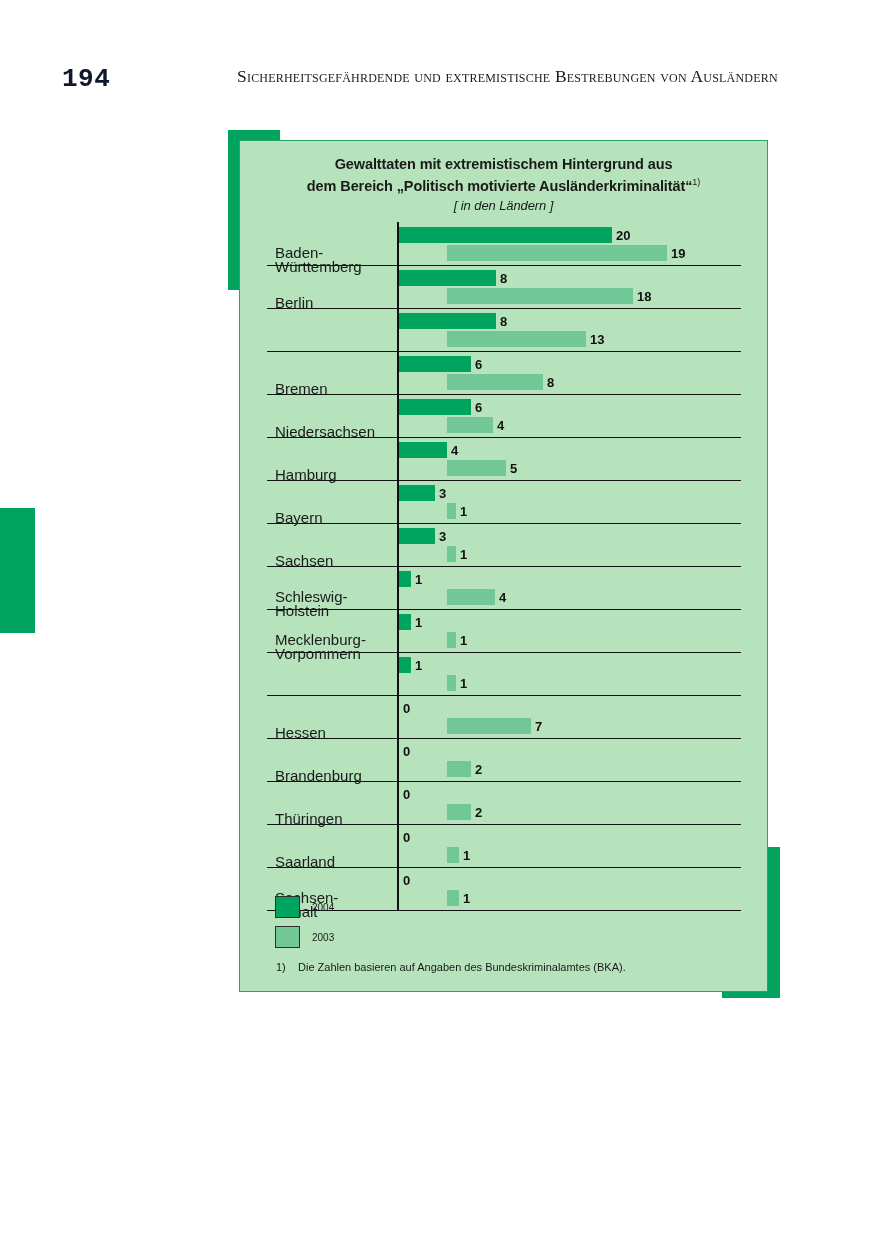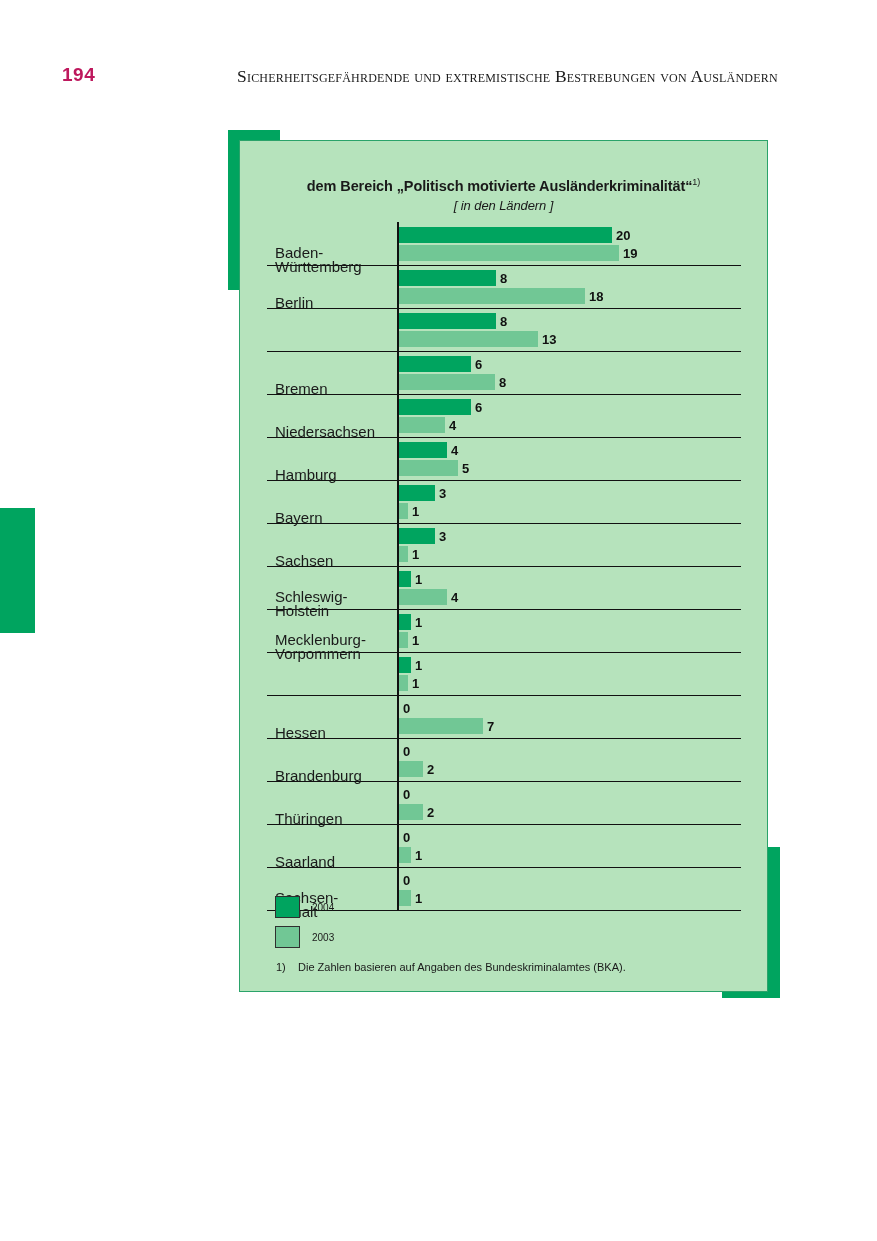--- a/index.html
+++ b/index.html
@@ -13,24 +13,24 @@
     position: relative;
     font-family: "Liberation Sans", sans-serif;
     overflow: hidden;
   }
 
   
   .page-number {
     position: absolute;
     left: 62px;
     top: 64px;
-    font-family: Liberation Sans, sans-serif;
+    font-family: Liberation Mono, monospace;
     font-weight: bold;
-    font-size: 19px;
-    color: #be185d;
+    font-size: 26px;
+    color: #0f172a;
     letter-spacing: .5px;
   }
   .running-head {
     position: absolute;
     left: 237px;
     top: 66px;
     width: 600px;
     font-family: "Liberation Serif", serif;
     font-size: 17.5px;
     color: #1a1a1a;
@@ -148,21 +148,21 @@
   }
   .bar-wrap {
     position: absolute;
     left: 2px;
     height: 16px;
     display: flex;
     align-items: center;
     border-radius: 7px;
   }
   .bar-wrap.y2004 { top: 4px; }
-  .bar-wrap.y2003 { top: 22px; }
+  .bar-wrap.y2003 { top: 22px; margin-left: 48px; }
   .bar {
     height: 16px;
     background: #00a45f;
   }
   .bar-wrap.y2003 .bar { background: #71c795; }
   .bar-value {
     font-size: 13px;
     font-weight: bold;
     color: #111111;
     margin-left: 4px;
@@ -211,21 +211,21 @@
 <div class="page-number">194</div>
 <div class="running-head">Sicherheitsgefährdende und extremistische Bestrebungen von Ausländern</div>
 
 <div class="deco-left-tab"></div>
 <div class="deco-tl"></div>
 <div class="deco-br"></div>
 
 <div class="panel">
 
   <div class="chart-title">
-    <br>
+    <span>Gewalttaten mit extremistischem Hintergrund aus</span><br>
     <span>dem Bereich „Politisch motivierte Ausländerkriminalität“</span><span class="sup">1)</span>
   </div>
   <div class="chart-subtitle">[ in den Ländern ]</div>
 
   <div class="plot">
       <div class="row">
         <div class="row-label">
           <span>Baden-</span>
           <span>Württemberg</span>
         </div>

